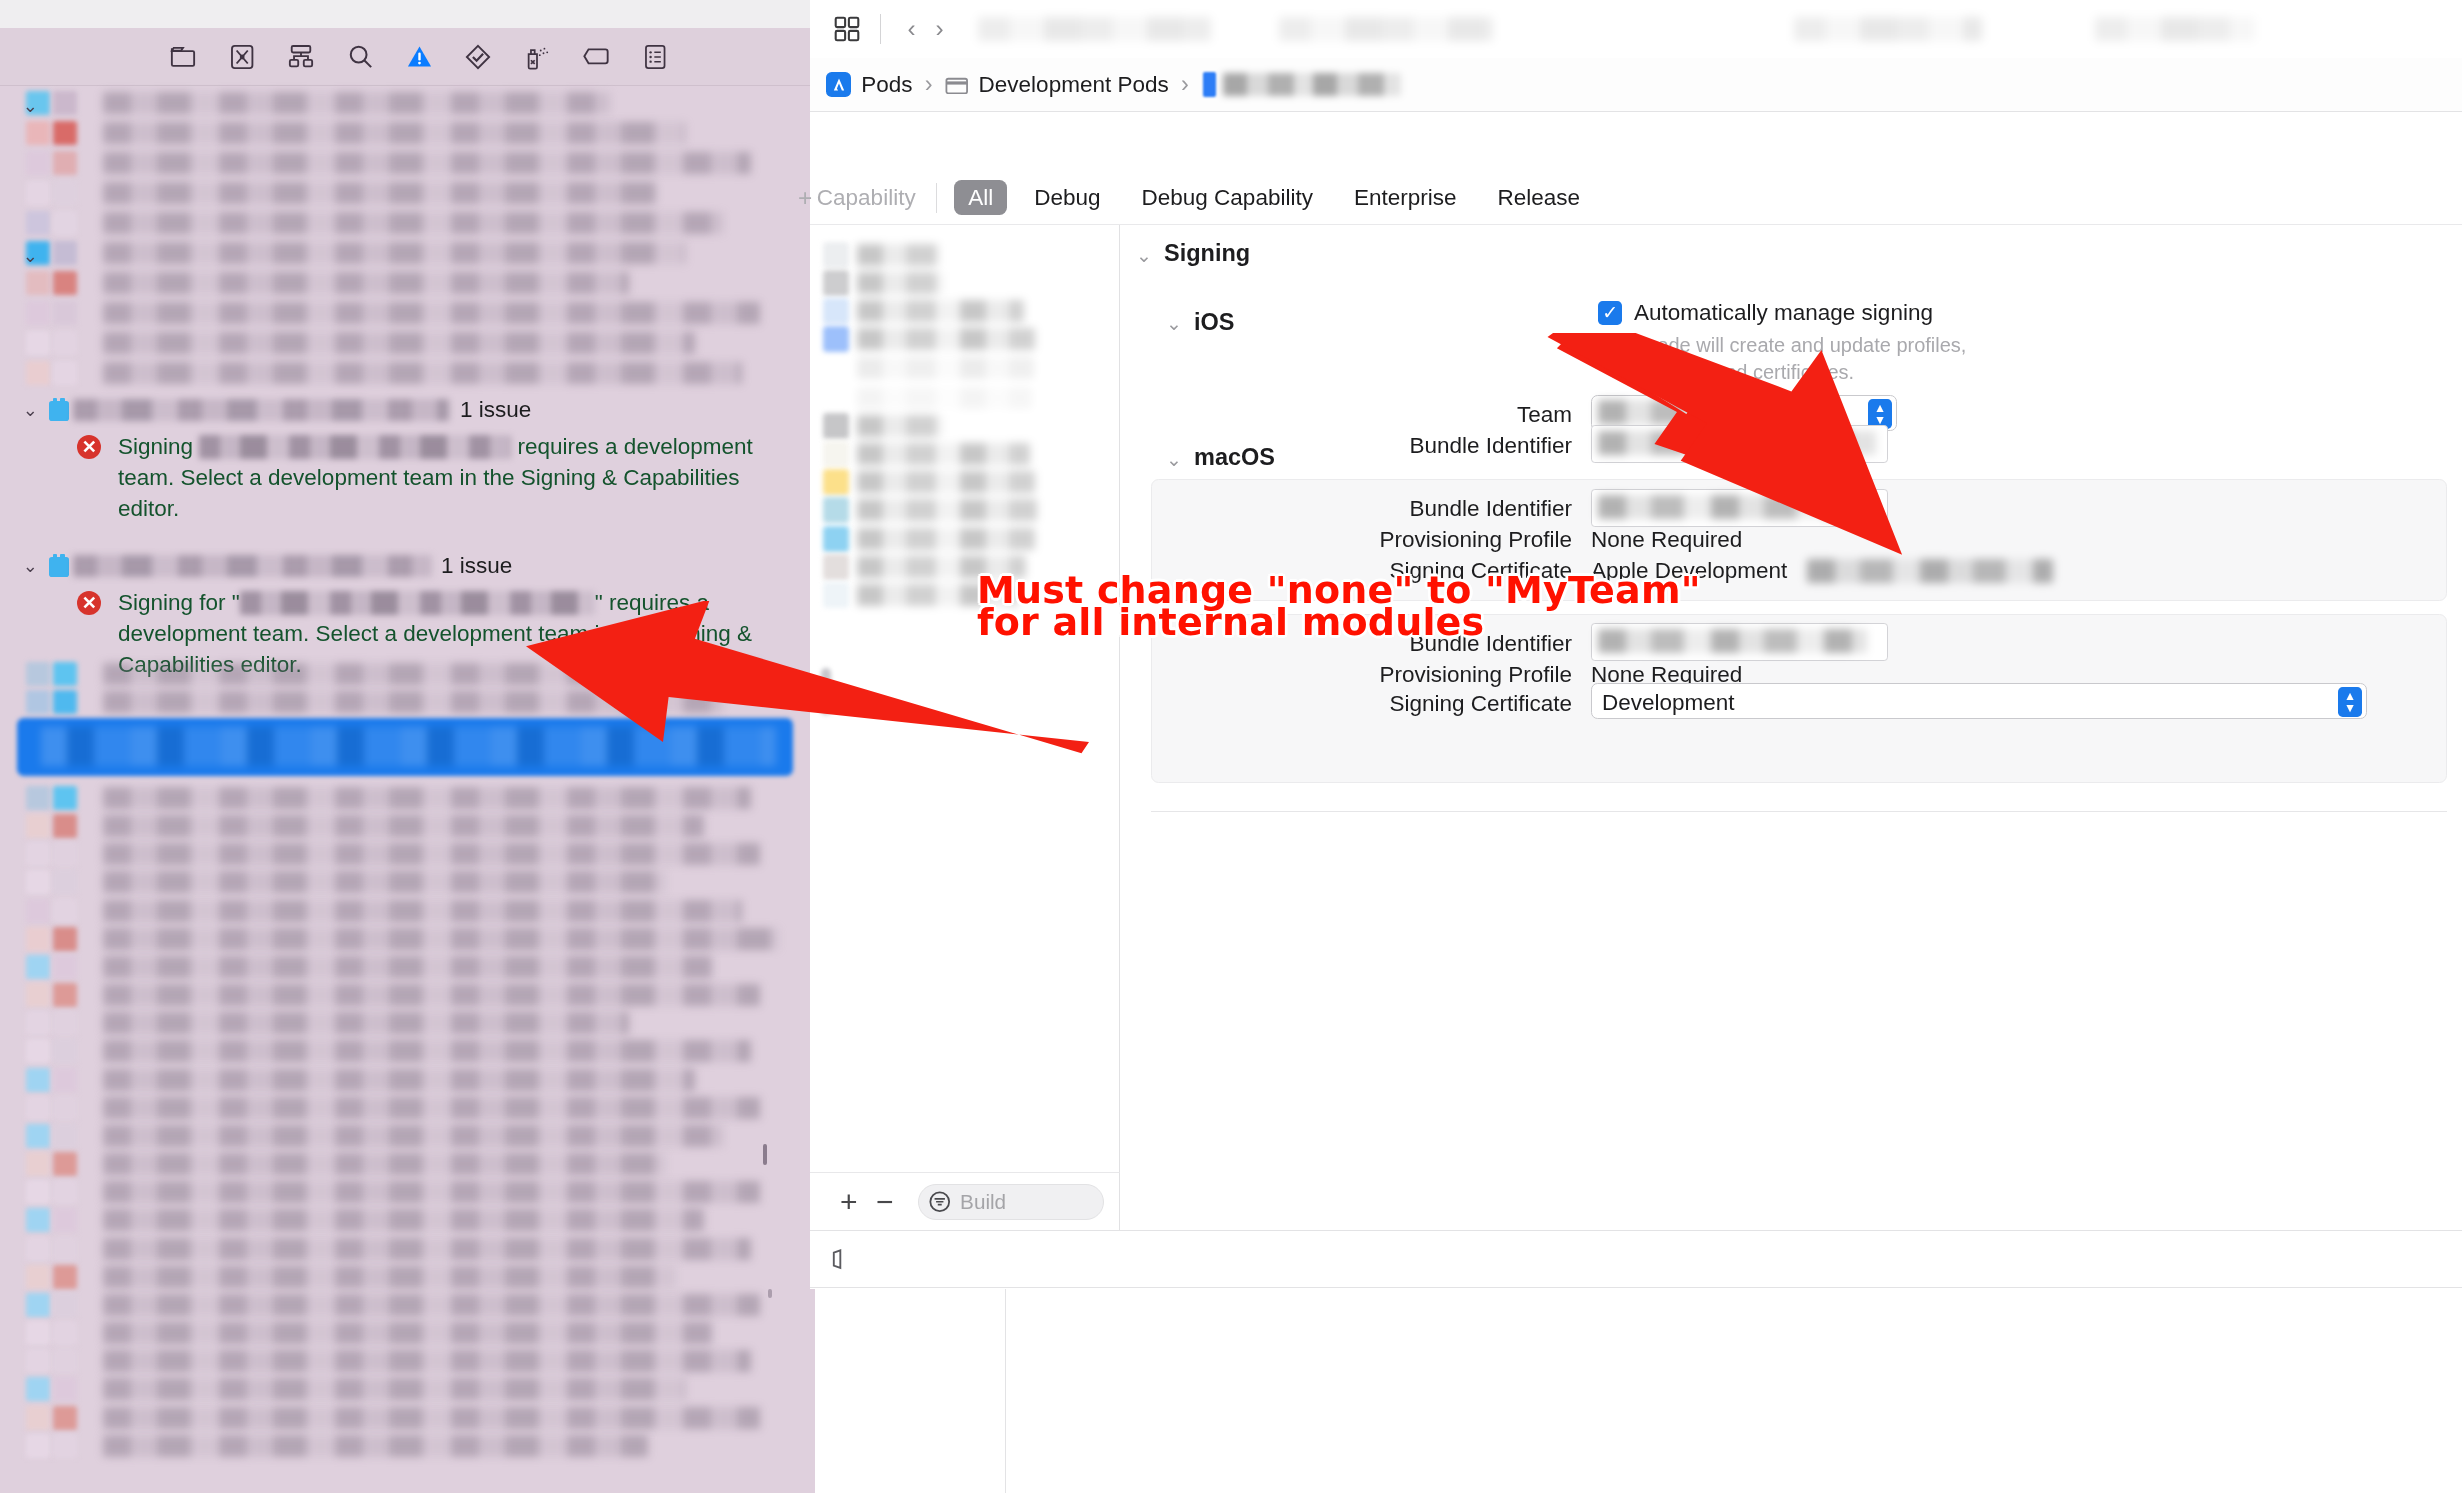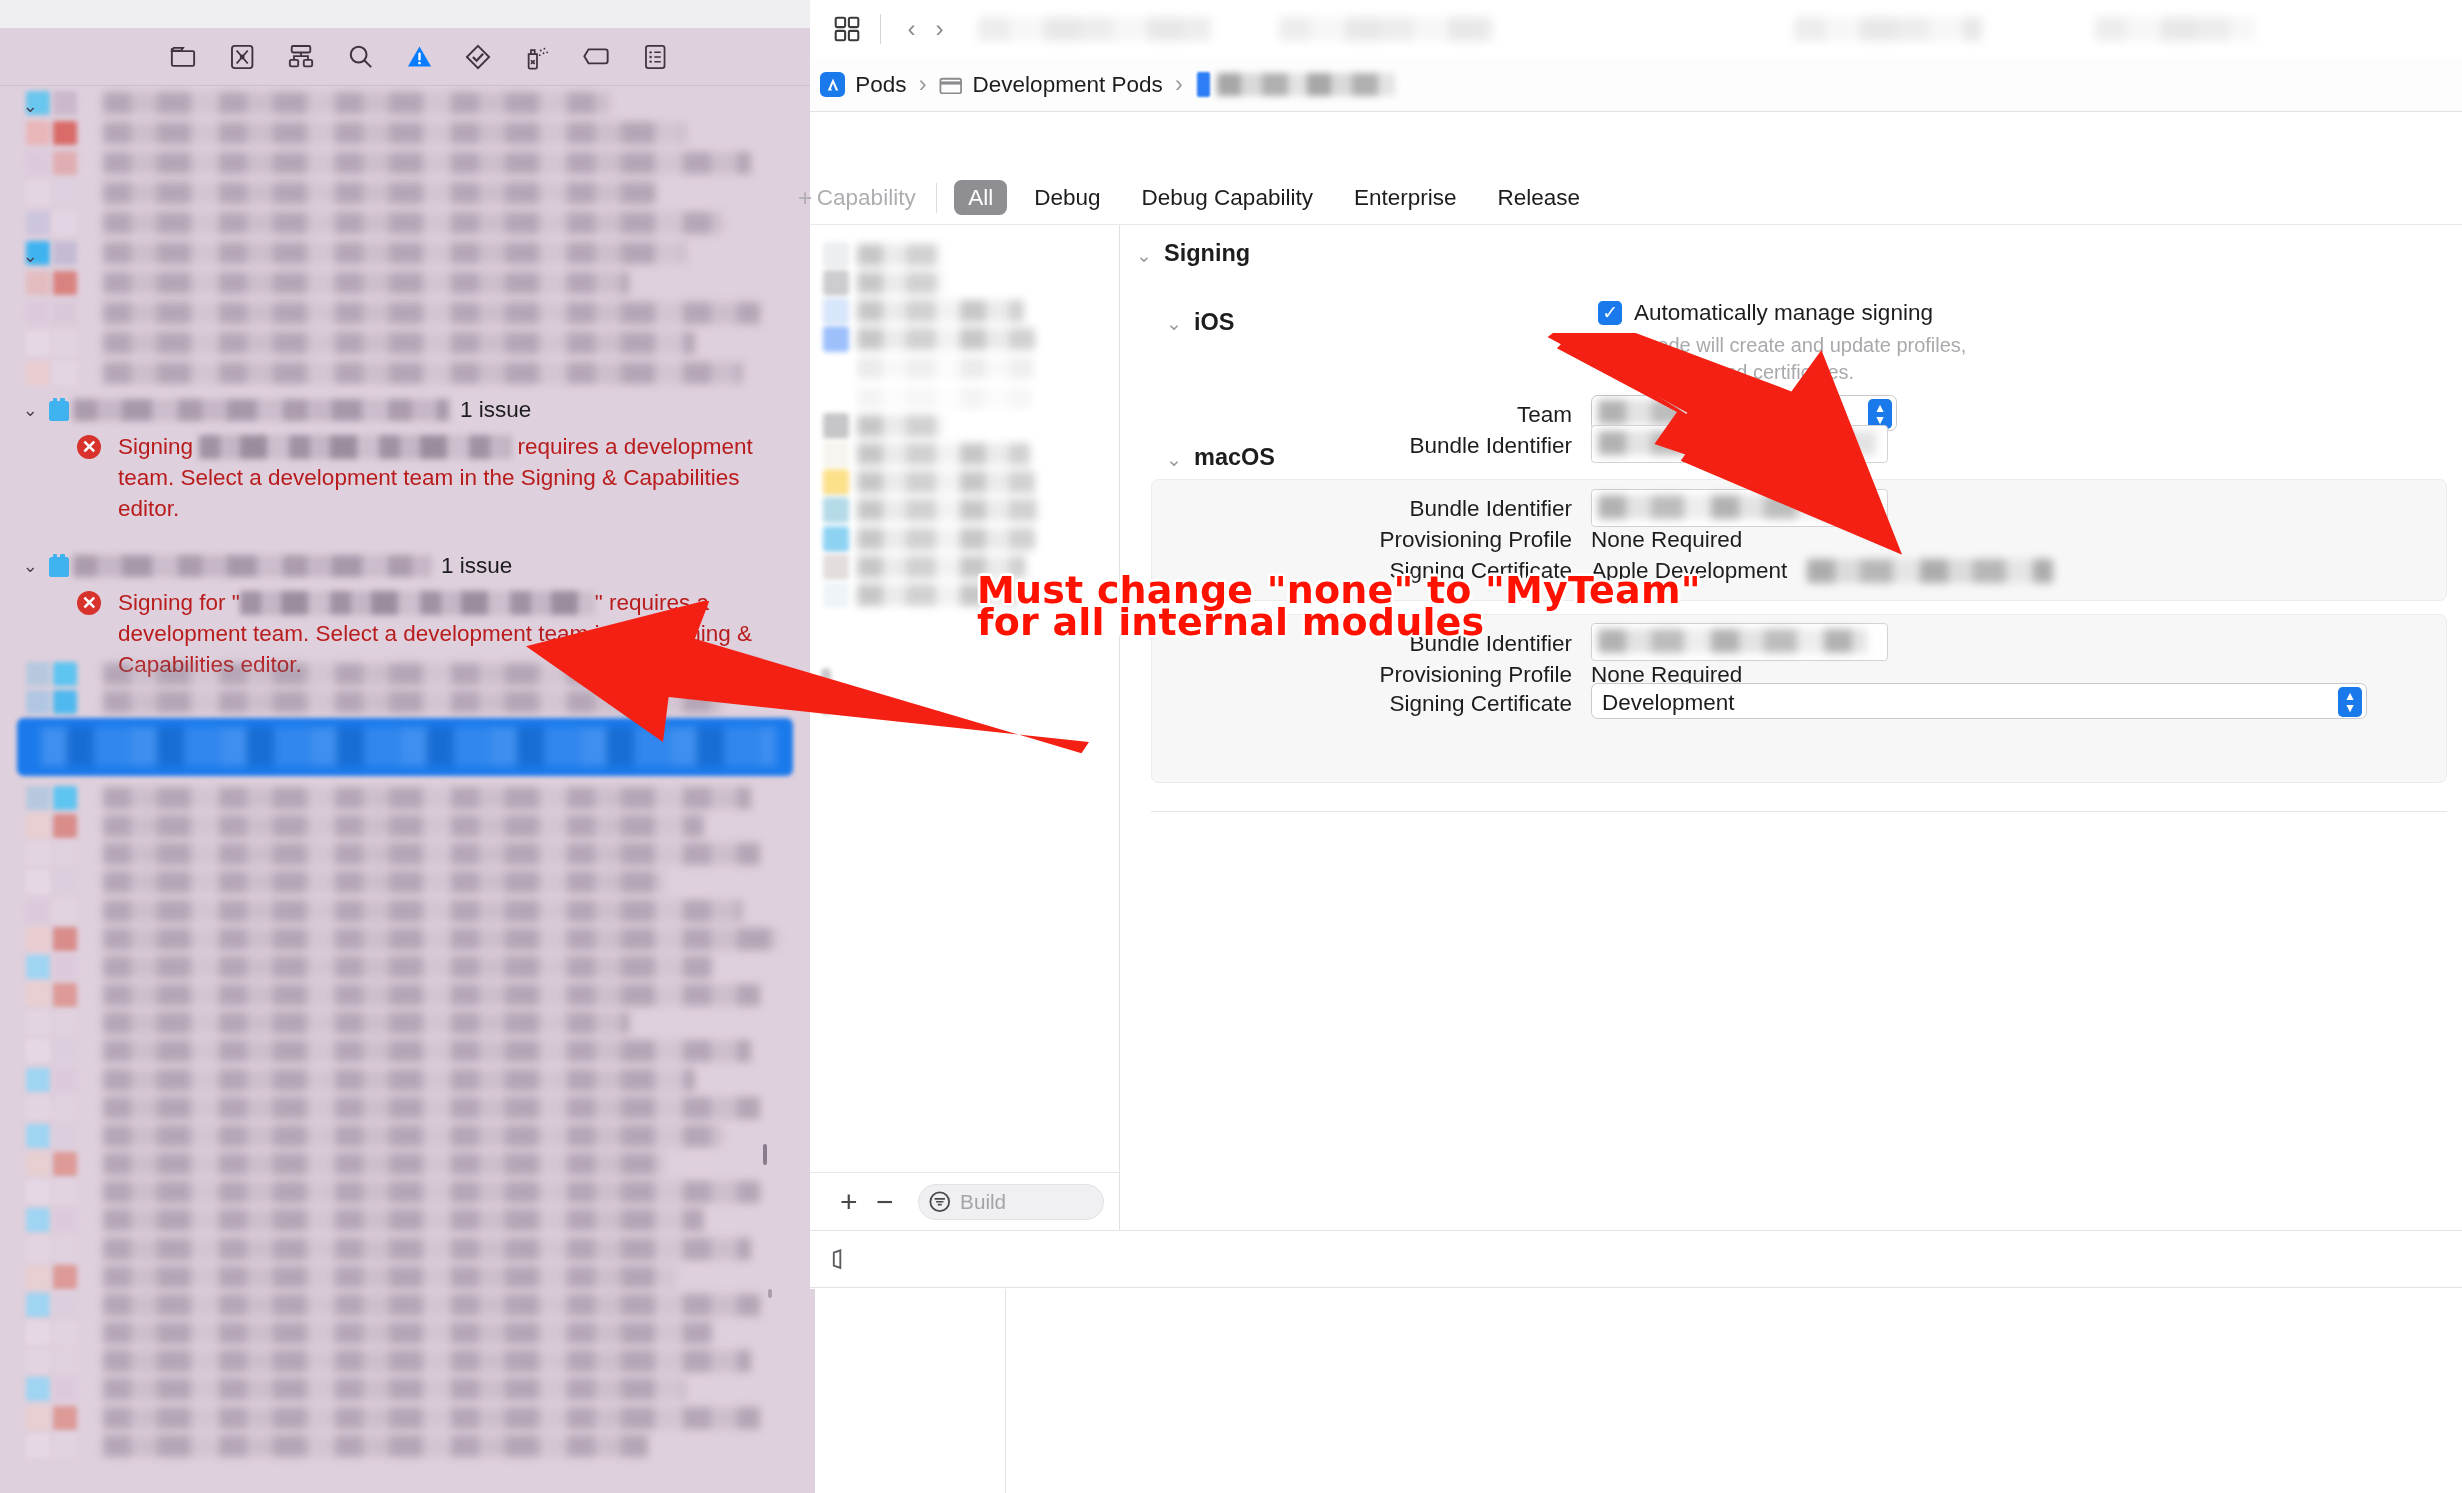--- a/index.html
+++ b/index.html
@@ -76,21 +76,21 @@
   }
 
   .errrow { position:absolute; left:0; width:810px; }
   .errbadge {
     position:absolute; left:77px; top:3.8px; width:24.4px; height:24.4px; border-radius:50%;
     background:#d7332c; color:#fff;
     font-size:18px; font-weight:bold; line-height:24.4px; text-align:center;
   }
   .errtext {
     position:absolute; left:118px; top:0; width:648px;
-    font-size:22.5px; line-height:31px; color:#b91c1c;
+    font-size:22.5px; line-height:31px; color:#14532d;
   }
   .errtext .redact {
     display:inline-block; vertical-align:-4.7px;
     height:23.5px; border-radius:1.9px;
     background:
       repeating-linear-gradient(90deg,
         rgba(110,96,116,0.55) 0px, rgba(110,96,116,0.55) 20.7px,
         rgba(150,136,155,0.35) 20.7px, rgba(150,136,155,0.35) 41px,
         rgba(92,80,98,0.52) 41px, rgba(92,80,98,0.52) 68px,
         rgba(165,152,170,0.30) 68px, rgba(165,152,170,0.30) 90px);
@@ -151,21 +151,21 @@
       repeating-linear-gradient(90deg,
         rgba(0,0,0,0.07) 0px, rgba(0,0,0,0.07) 32px,
         rgba(0,0,0,0.03) 32px, rgba(0,0,0,0.03) 66px,
         rgba(0,0,0,0.09) 66px, rgba(0,0,0,0.09) 103px);
     filter:blur(4.7px);
   }
 
   .breadcrumb {
     position:absolute; left:0; top:58px; width:1653px; height:54px;
     background:#fdfdfd; border-bottom:0.9px solid #e3e3e5;
-    display:flex; align-items:center; padding-left:10px; gap:0;
+    display:flex; align-items:center; padding-left:16px; gap:0;
   }
   .bc-appicon {
     width:25px; height:25px; border-radius:5.6px; background:#1a7aec;
     display:flex; align-items:center; justify-content:center; flex:none;
   }
   .bc-appicon svg { width:16px; height:16px; }
   .bc-label { font-size:22.5px; color:#1d1d1f; margin-left:10.3px; }
   .bc-sep { font-size:23.5px; color:#9a9a9e; margin:0 12.2px; font-weight:300; }
   .bc-foldericon { width:23.5px; height:20px; flex:none; color:#8b8b90; }
   .bc-filechip { width:13px; height:24.4px; background:#2d7df6; border-radius:1.9px; margin-left:1.9px; filter:blur(1.3px); }

